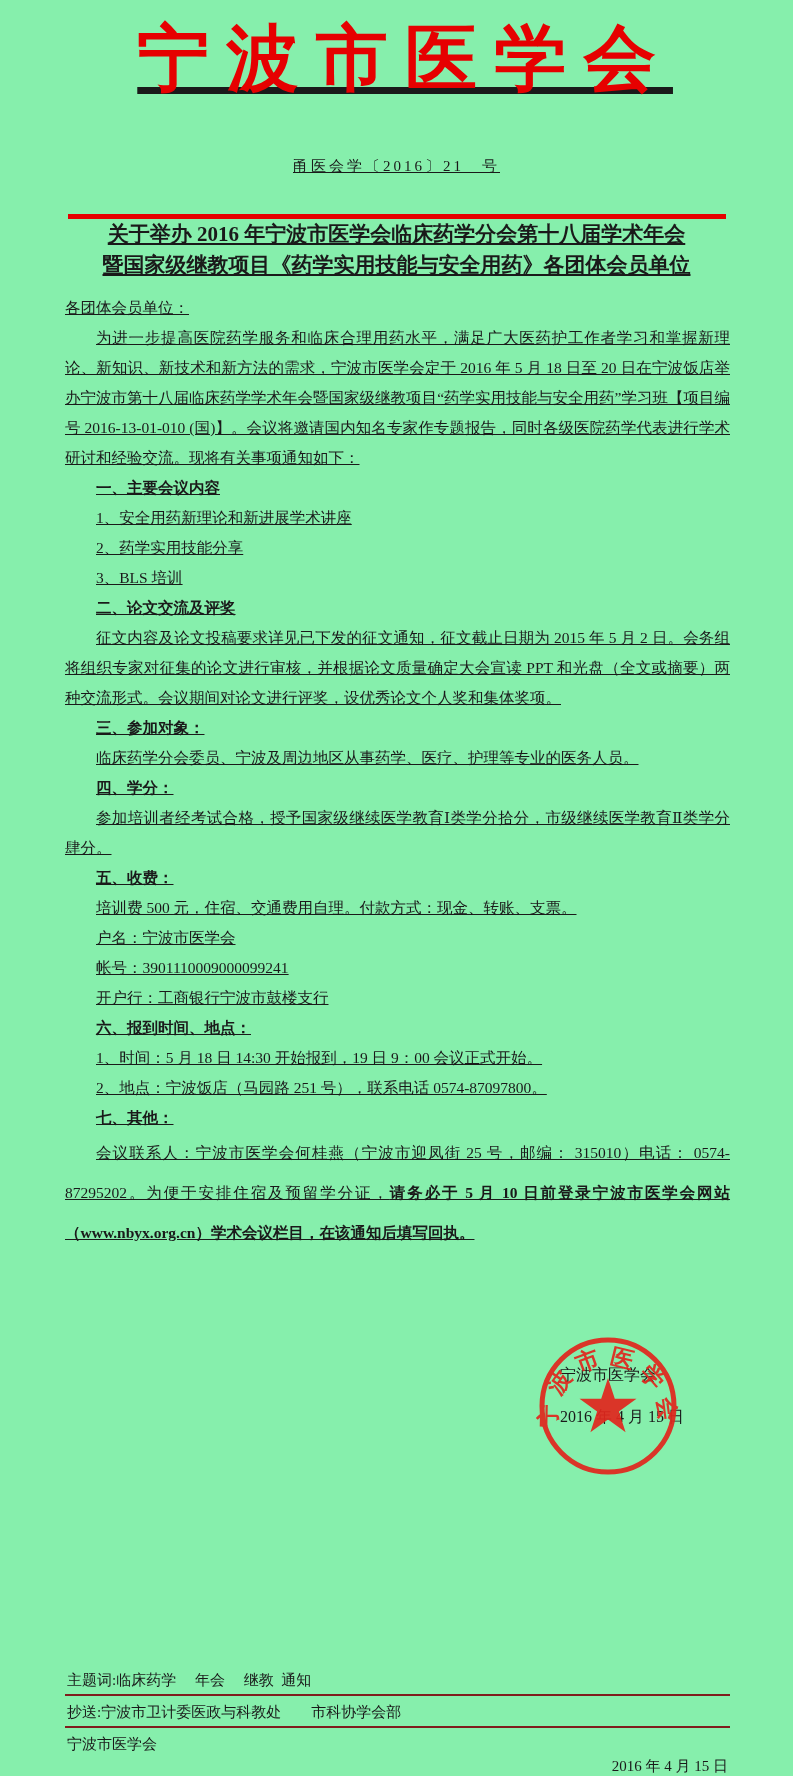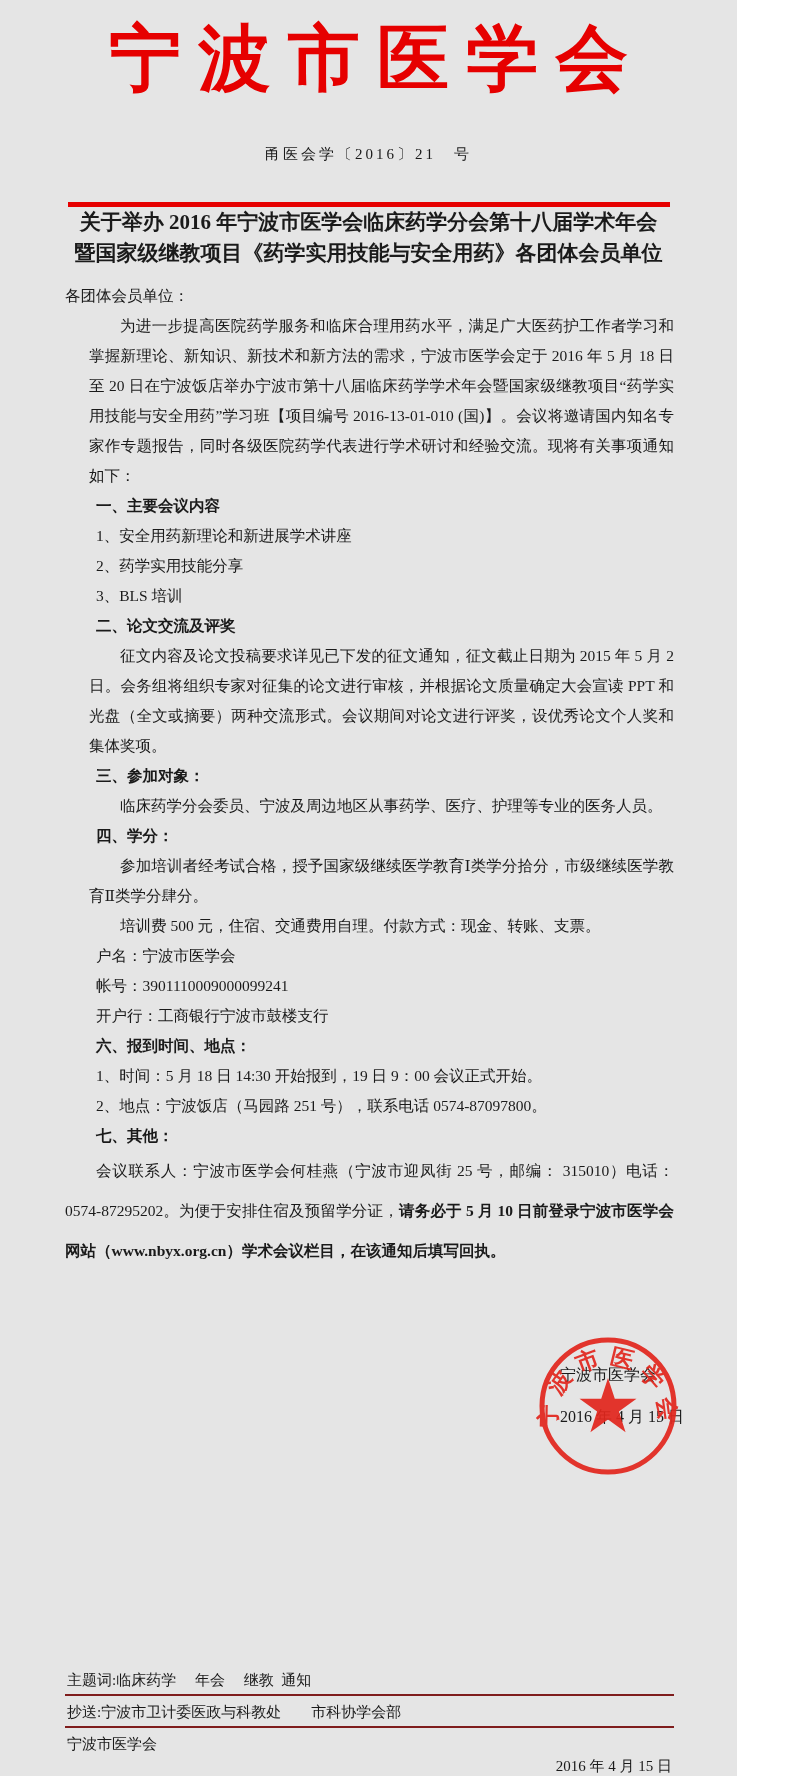--- a/index.html
+++ b/index.html
@@ -1,38 +1,39 @@
 <!DOCTYPE html>
 <html><head>
 <meta charset="utf-8">
 <style>
   html, body { margin: 0; padding: 0; background: #ffffff; }
   .page {
     position: relative;
-    width: 737px;
+    width: 793px;
     height: 1776px;
-    background: #e5e5e5;
+    background: #86efac;
     font-family: "Liberation Serif", "DejaVu Serif", serif;
     color: #1a1a1a;
     overflow: hidden;
+    text-decoration: underline;
   }
   
   .org-title {
     padding-top: 14px;
     text-align: center;
     color: #e60000;
     font-size: 72px;
     line-height: 90px;
     font-weight: bold;
     letter-spacing: 0.24em;
     text-indent: 0.24em; 
     white-space: nowrap;
   }
   .doc-number {
-    margin-top: 40px;
+    margin-top: 52px;
     text-align: center;
     font-size: 15px;
     letter-spacing: 3px;
     line-height: 20px;
   }
   .red-rule {
     margin: 38px 67px 0 68px;
     height: 5px;
     background: #e60000;
   }
@@ -44,21 +45,21 @@
     line-height: 31px;
   }
   
   .body {
     margin: 12px 63px 0 65px;
     font-size: 15.5px;
     line-height: 30px;
     text-align: justify;
   }
   .salutation { text-indent: 0; }
-  .para   { text-indent: 2em; margin-left: 24px; }
+  .para   { text-indent: 2em; }
   .h      { padding-left: 2em; font-weight: bold; }
   .item   { padding-left: 2em; }
   .note   { text-indent: 0.2em; }
   .note .bold-underline { font-weight: bold; text-decoration: underline; }
   .contact { text-indent: 2em; line-height: 40px; }
   .contact .bold { font-weight: bold; }
   
   .sign-block {
     position: absolute;
     left: 560px;
@@ -120,20 +121,21 @@
 
     <div class="h">二、论文交流及评奖</div>
     <div class="para">征文内容及论文投稿要求详见已下发的征文通知，征文截止日期为 2015 年 5 月 2 日。会务组将组织专家对征集的论文进行审核，并根据论文质量确定大会宣读 PPT 和光盘（全文或摘要）两种交流形式。会议期间对论文进行评奖，设优秀论文个人奖和集体奖项。</div>
 
     <div class="h">三、参加对象：</div>
     <div class="para">临床药学分会委员、宁波及周边地区从事药学、医疗、护理等专业的医务人员。</div>
 
     <div class="h">四、学分：</div>
     <div class="para">参加培训者经考试合格，授予国家级继续医学教育Ⅰ类学分拾分，市级继续医学教育Ⅱ类学分肆分。</div>
 
+    <div class="h">五、收费：</div>
     <div class="para">培训费 500 元，住宿、交通费用自理。付款方式：现金、转账、支票。</div>
     <div class="item">户名：宁波市医学会</div>
     <div class="item">帐号：3901110009000099241</div>
     <div class="item">开户行：工商银行宁波市鼓楼支行</div>
 
     <div class="h">六、报到时间、地点：</div>
     <div class="item">1、时间：5 月 18 日 14:30 开始报到，19 日 9：00 会议正式开始。</div>
     <div class="item">2、地点：宁波饭店（马园路 251 号），联系电话 0574-87097800。</div>
 
     <div class="h">七、其他：</div>

